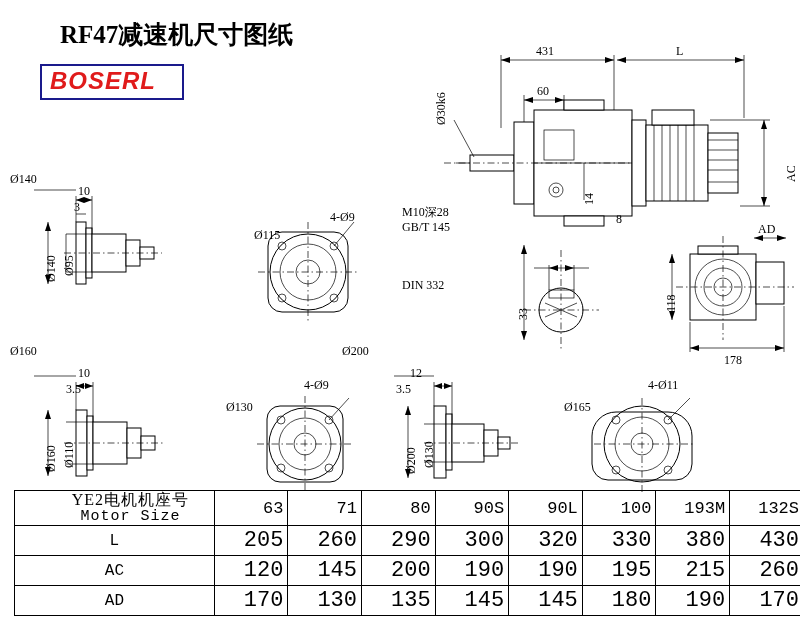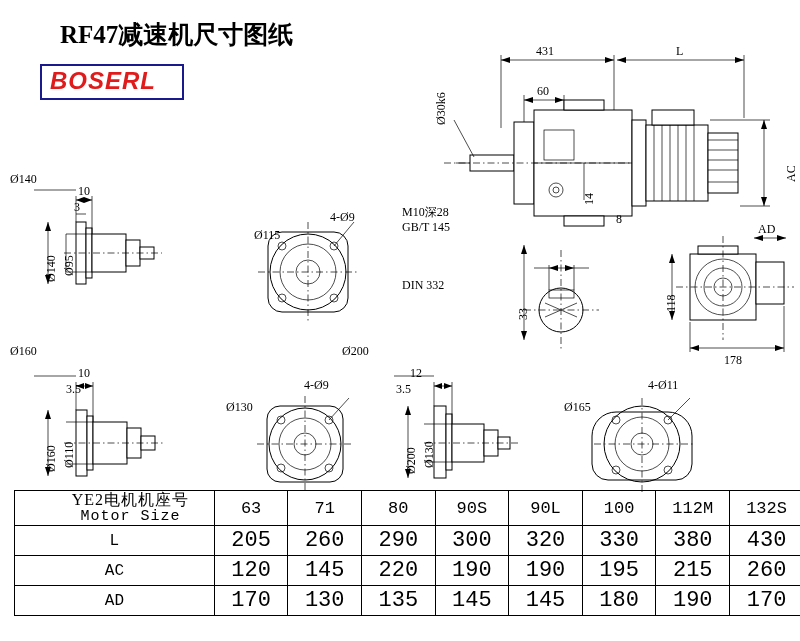--- a/index.html
+++ b/index.html
@@ -46,21 +46,21 @@
 
   
   .tbl{
     position:absolute;left:10px;top:490px;
     border-collapse:collapse;
     font-family:"Liberation Serif", serif;
     font-size:16px;
   }
   .tbl td{
     border:1px solid #000;
-    text-align:center;
+    text-align:right;
     height:29px;
     padding:0 4px;
   }
   .tbl td.first{width:178px;text-align:center;}
   .tbl td.val{width:69px;}
   .tbl .hdr{font-size:16px;line-height:17px;padding-left:36px;}
   .tbl .hdr .cn{font-family:"Liberation Serif", serif;letter-spacing:1px;}
   .tbl .hdr .en{font-family:"Liberation Mono", monospace;letter-spacing:1px;font-size:15px;}
   .tbl .rh{font-family:"Liberation Mono", monospace;font-size:16px;}
   .tbl .hdrcell{font-family:"Liberation Mono", monospace;font-size:17px;}
@@ -327,39 +327,39 @@
         <td class="first hdr">
           <div class="cn">YE2电机机座号</div>
           <div class="en">Motor Size</div>
         </td>
         <td class="val hdrcell">63</td>
         <td class="val hdrcell">71</td>
         <td class="val hdrcell">80</td>
         <td class="val hdrcell">90S</td>
         <td class="val hdrcell">90L</td>
         <td class="val hdrcell">100</td>
-        <td class="val hdrcell">112M</td>
+        <td class="val hdrcell">193M</td>
         <td class="val hdrcell">132S</td>
       </tr>
       <tr>
         <td class="first rh">L</td>
         <td class="val num">205</td>
         <td class="val num">260</td>
         <td class="val num">290</td>
         <td class="val num">300</td>
         <td class="val num">320</td>
         <td class="val num">330</td>
         <td class="val num">380</td>
         <td class="val num">430</td>
       </tr>
       <tr>
         <td class="first rh">AC</td>
         <td class="val num">120</td>
         <td class="val num">145</td>
-        <td class="val num">220</td>
+        <td class="val num">200</td>
         <td class="val num">190</td>
         <td class="val num">190</td>
         <td class="val num">195</td>
         <td class="val num">215</td>
         <td class="val num">260</td>
       </tr>
       <tr>
         <td class="first rh">AD</td>
         <td class="val num">170</td>
         <td class="val num">130</td>

